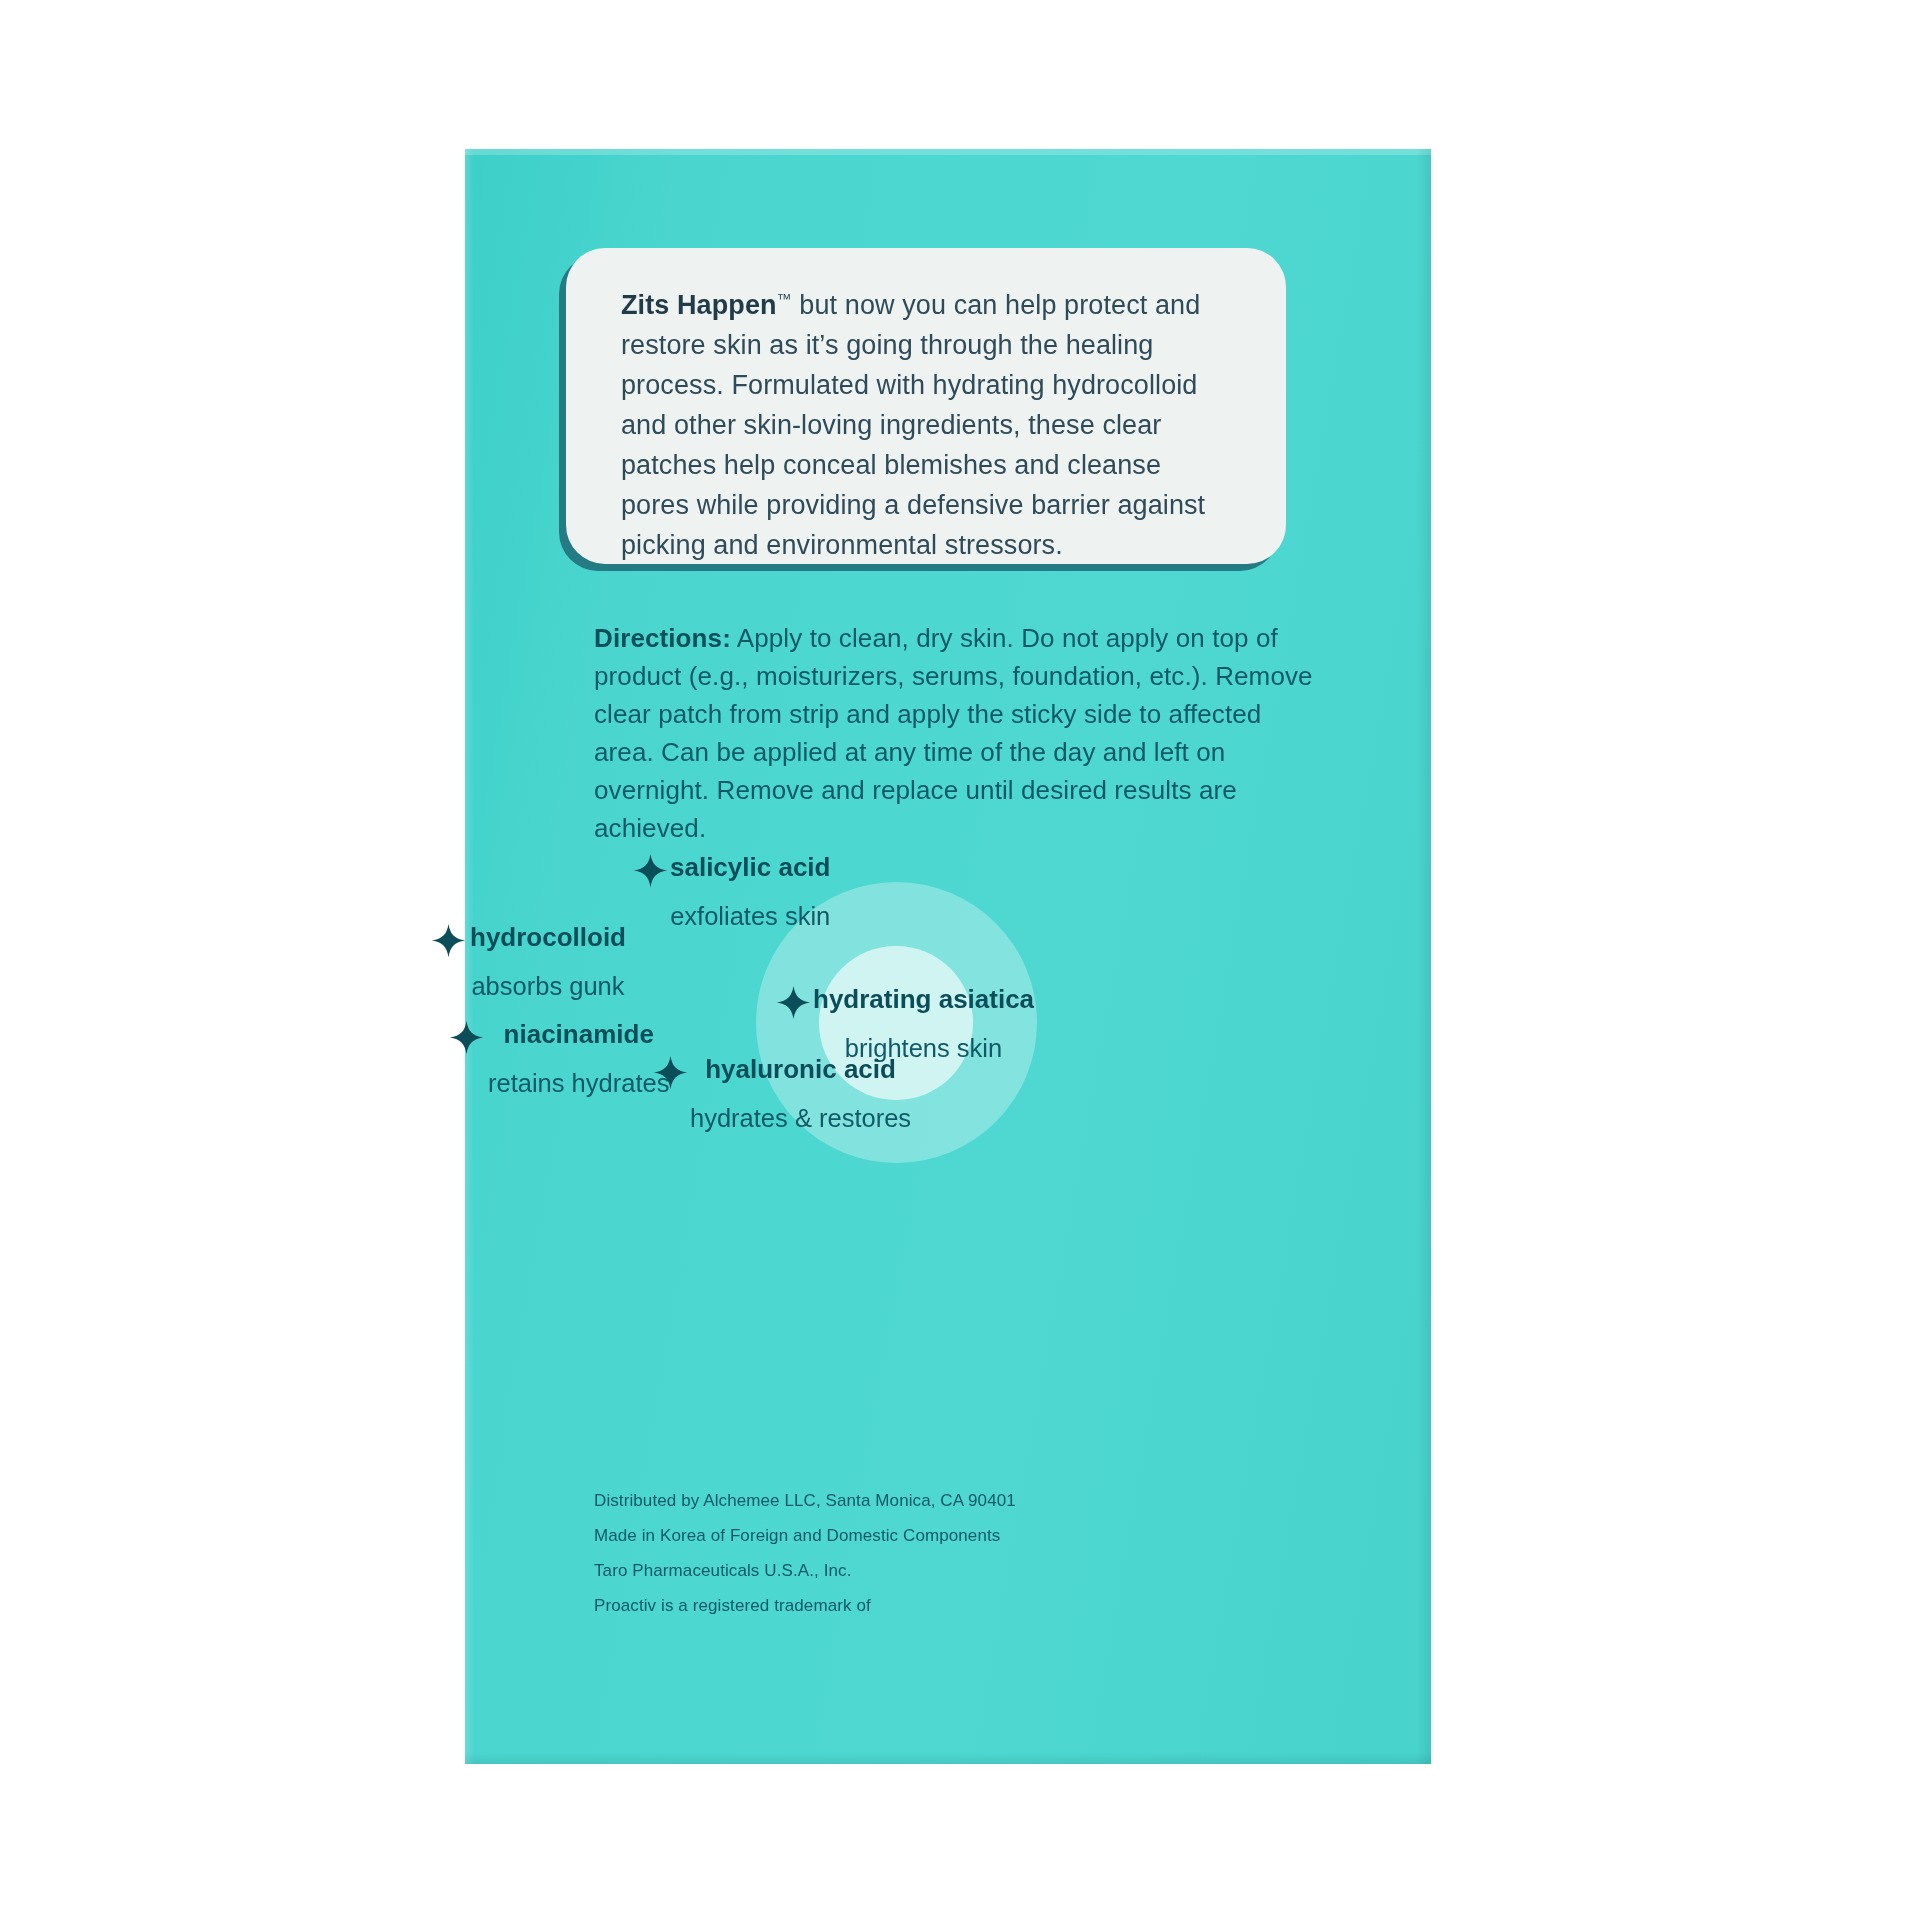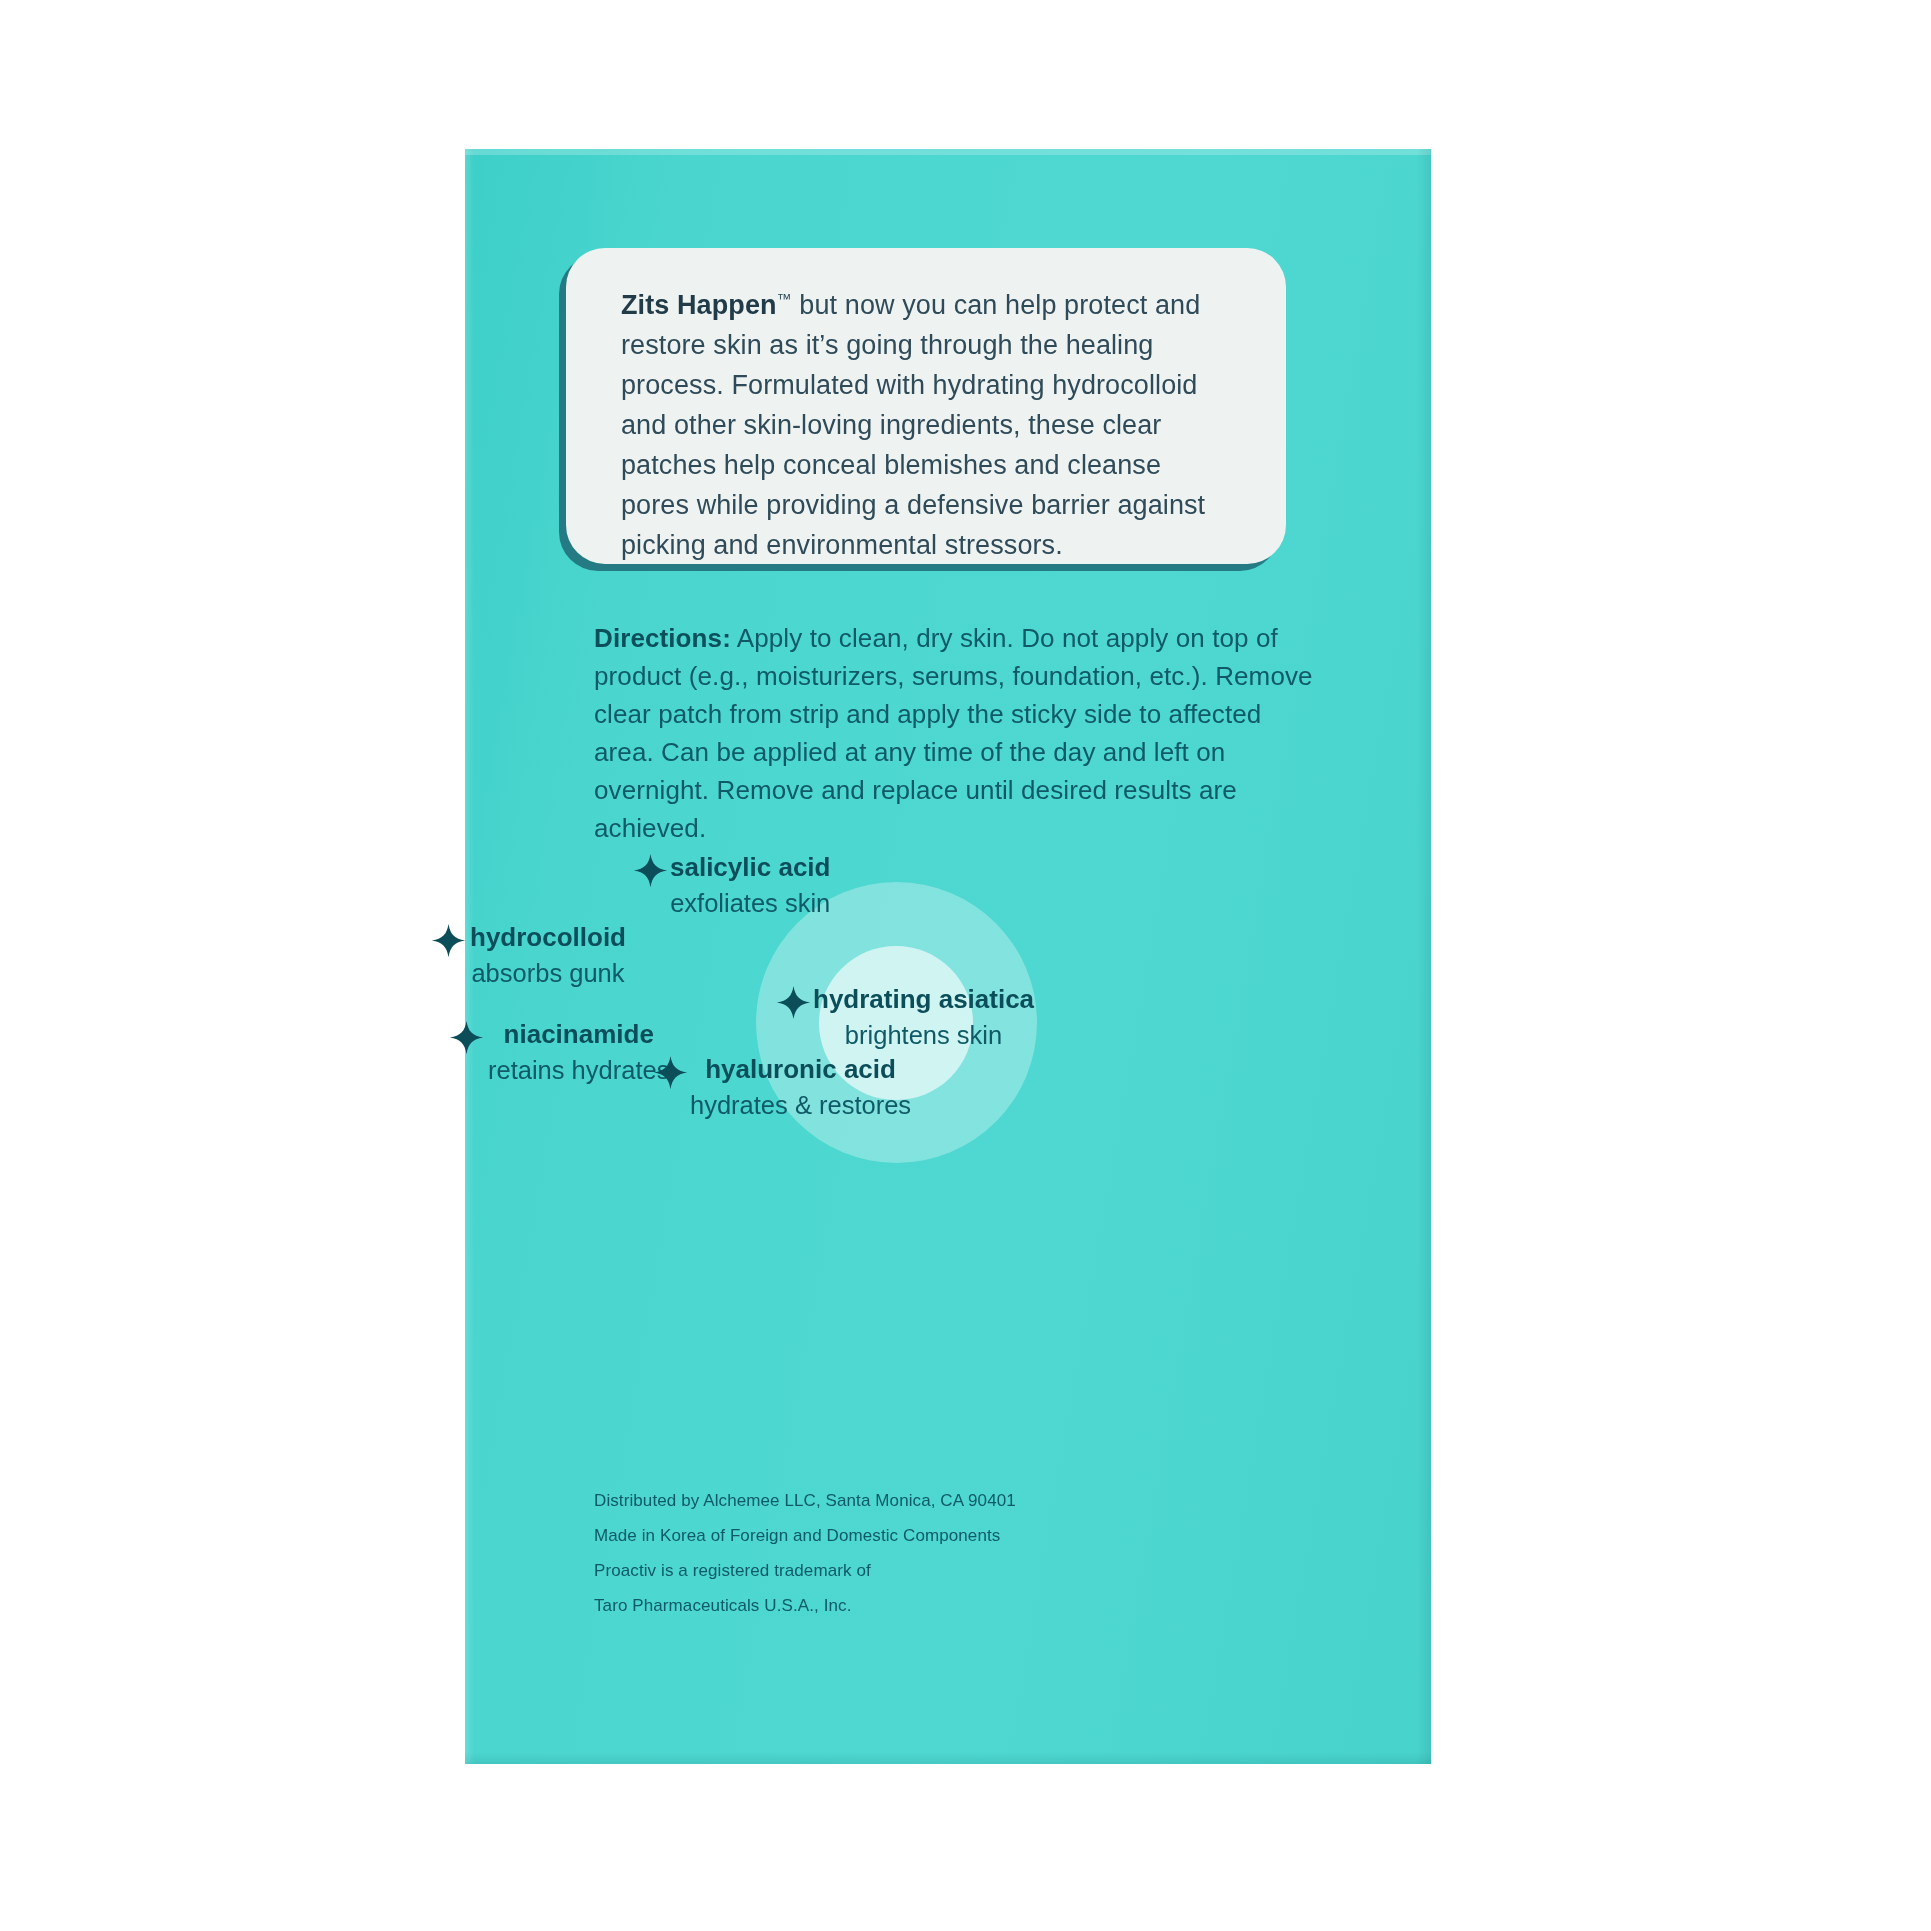--- a/index.html
+++ b/index.html
@@ -175,21 +175,21 @@
     font-size: 26px;
     line-height: 32px;
     color: #0b4d59;
     white-space: nowrap;
   }
   .feature .desc {
     font-size: 25.5px;
     line-height: 33px;
     color: #0f5a66;
     white-space: nowrap;
-    margin-top: 4px;
+    margin-top: 17px;
   }
   .feature.right-align {
     text-align: center;
   }
   .spark {
     position: absolute;
     width: 35px;
     height: 35px;
   }
 
@@ -282,18 +282,18 @@
       </span>
       <div class="name">hyaluronic acid</div>
       <div class="desc">hydrates &amp; restores</div>
     </div>
   </div>
 
 
   <div class="copy" id="footer">
     <div>Distributed by Alchemee LLC, Santa Monica, CA 90401</div>
     <div>Made in Korea of Foreign and Domestic Components</div>
+    <div>Taro Pharmaceuticals U.S.A., Inc.</div>
     <div>Proactiv is a registered trademark of</div>
-    <div>Taro Pharmaceuticals U.S.A., Inc.</div>
   </div>
 
 </div>
 
 
 </body></html>

